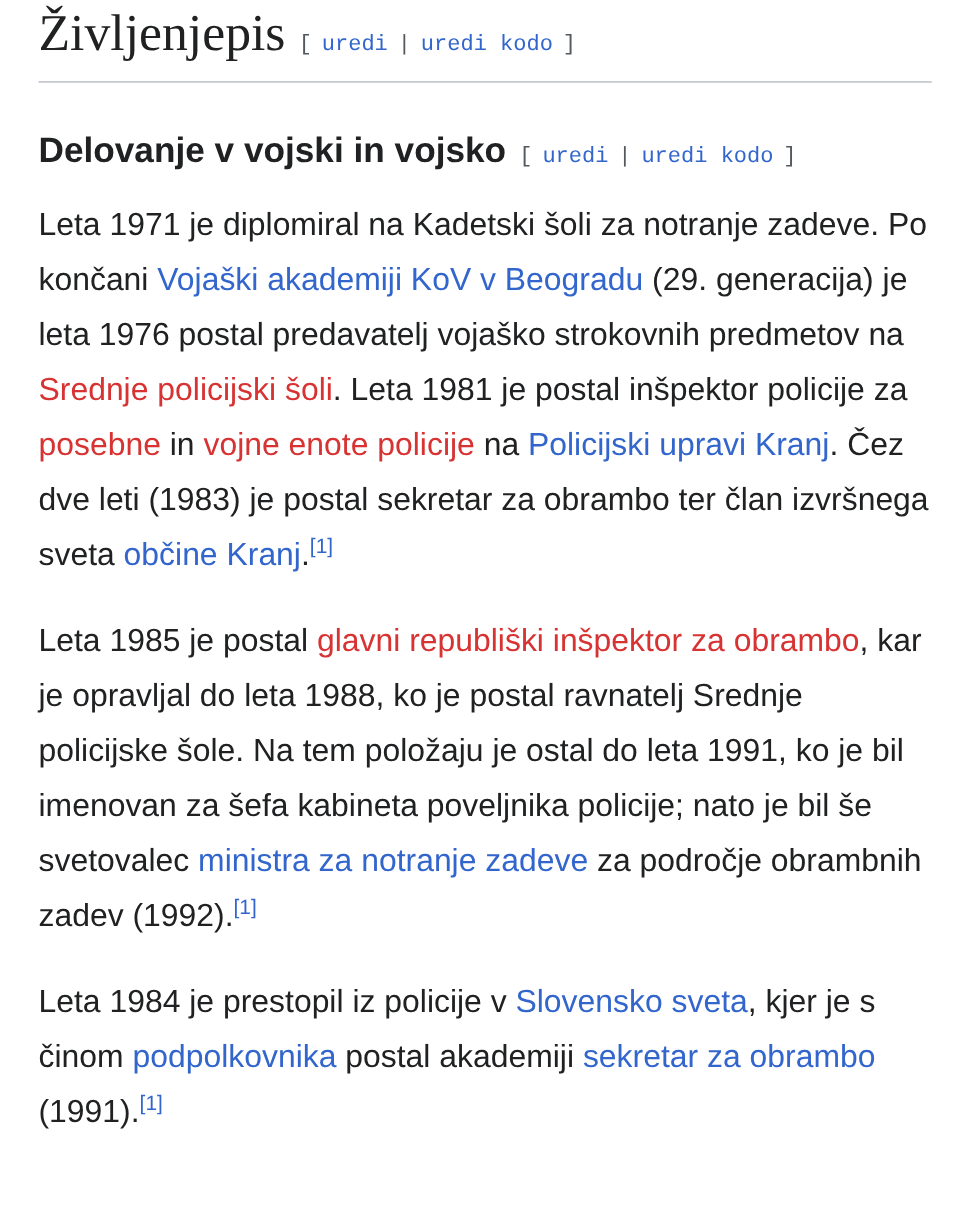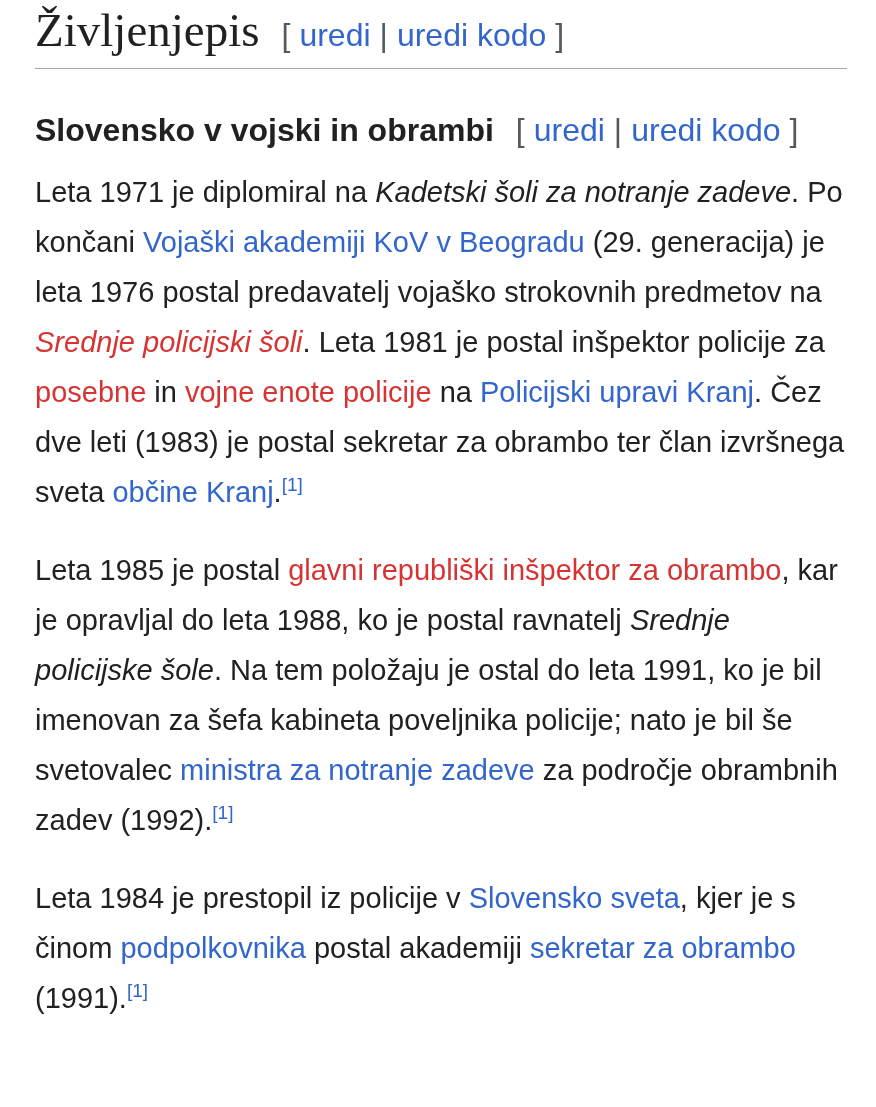--- a/index.html
+++ b/index.html
@@ -38,25 +38,25 @@
   h3.section-title {
     font-family: "Liberation Sans", sans-serif;
     font-weight: 700;
     font-size: 32px;
     line-height: 38px;
     color: var(--text);
     margin: 42px 0 18px 0;
   }
   
   .editsection {
-    font-family: Liberation Sans, sans-serif;
+    font-family: Liberation Mono, monospace;
     font-weight: 400;
     font-style: normal;
-    font-size: 32px;
-    margin-left: 22px;
+    font-size: 20px;
+    margin-left: 12px;
     white-space: nowrap;
     color: var(--bracket-gray);
   }
   .editsection .bracket-open { margin-right: 9px; }
   .editsection .bracket-close { margin-left: 9px; }
   .editsection .pipe { margin: 0 9px; color: var(--bracket-gray); }
   a.editlink {
     color: var(--link-blue);
     text-decoration: none;
     cursor: pointer;
@@ -65,21 +65,21 @@
   p.body-para {
     font-size: 29px;
     line-height: 50px;
     color: var(--text);
     margin: 15px 0 28px 0;
   }
   p.body-para:last-child { margin-bottom: 0; }
   p.body-para a { text-decoration: none; cursor: pointer; }
   .link { color: var(--link-blue); }
   .redlink { color: var(--link-red); }
-  .italic { font-style: italic; }
+  .italic { }
   sup.ref-sup {
     font-size: 0;
     line-height: 0;
     vertical-align: baseline;
     position: relative;
   }
   sup.ref-sup a.ref {
     font-size: 19px;
     color: var(--link-blue);
     position: relative;
@@ -91,20 +91,20 @@
 </head>
 <body>
 
 <div class="page">
 
   <h2 class="page-title">
     <span>Življenjepis</span><span class="editsection"><span class="bracket-open">[</span><a class="editlink">uredi</a><span class="pipe">|</span><a class="editlink">uredi kodo</a><span class="bracket-close">]</span></span>
   </h2>
 
   <h3 class="section-title">
-    <span>Slovensko v vojski in obrambi</span><span class="editsection"><span class="bracket-open">[</span><a class="editlink">uredi</a><span class="pipe">|</span><a class="editlink">uredi kodo</a><span class="bracket-close">]</span></span>
+    <span>Delovanje v vojski in vojsko</span><span class="editsection"><span class="bracket-open">[</span><a class="editlink">uredi</a><span class="pipe">|</span><a class="editlink">uredi kodo</a><span class="bracket-close">]</span></span>
   </h3>
 
   <p class="body-para"><span class="">Leta 1971 je diplomiral na </span><span class="italic">Kadetski šoli za notranje zadeve</span><span class="">. Po končani </span><a class="link">Vojaški akademiji KoV v Beogradu</a><span class=""> (29. generacija) je leta 1976 postal predavatelj vojaško strokovnih predmetov na </span><a class="redlink italic">Srednje policijski šoli</a><span class="">. Leta 1981 je postal inšpektor policije za </span><a class="redlink">posebne</a><span class=""> in </span><a class="redlink">vojne enote policije</a><span class=""> na </span><a class="link">Policijski upravi Kranj</a><span class="">. Čez dve leti (1983) je postal sekretar za obrambo ter član izvršnega sveta </span><a class="link">občine Kranj</a><span class="">.</span><sup class="ref-sup"><a class="ref">[1]</a></sup></p>
   <p class="body-para"><span class="">Leta 1985 je postal </span><a class="redlink">glavni republiški inšpektor za obrambo</a><span class="">, kar je opravljal do leta 1988, ko je postal ravnatelj </span><span class="italic">Srednje policijske šole</span><span class="">. Na tem položaju je ostal do leta 1991, ko je bil imenovan za šefa kabineta poveljnika policije; nato je bil še svetovalec </span><a class="link">ministra za notranje zadeve</a><span class=""> za področje obrambnih zadev (1992).</span><sup class="ref-sup"><a class="ref">[1]</a></sup></p>
   <p class="body-para"><span class="">Leta 1984 je prestopil iz policije v </span><a class="link">Slovensko sveta</a><span class="">, kjer je s činom </span><a class="link">podpolkovnika</a><span class=""> postal akademiji </span><a class="link">sekretar za obrambo</a><span class=""> (1991).</span><sup class="ref-sup"><a class="ref">[1]</a></sup></p>
 
 </div>
 
 </body></html>

